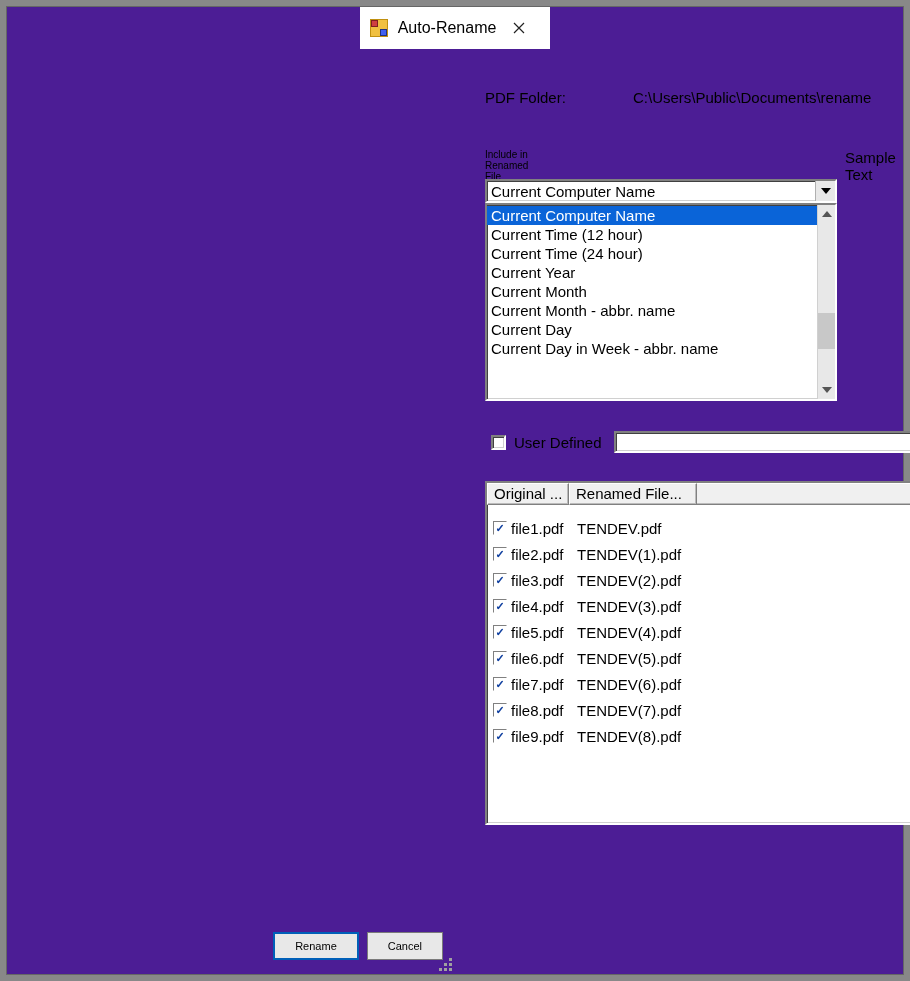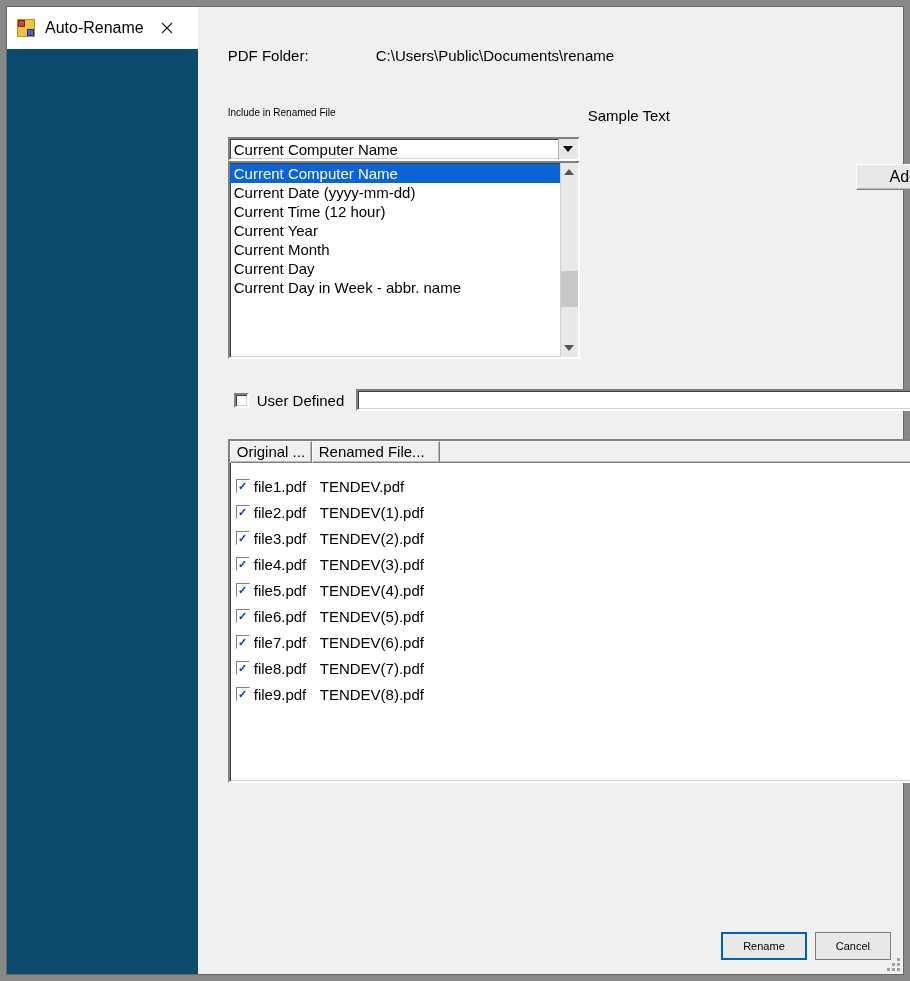--- a/index.html
+++ b/index.html
@@ -10,24 +10,25 @@
     background: #888;
     width: 910px;
     height: 981px;
     position: relative;
     overflow: hidden;
   }
   .window {
     position:absolute;
     left:6px; top:6px;
     width:898px; height:969px;
-    background:#0c4a6e;
+    background:#4c1d95;
     border:1px solid #666;
     display:flex;
-    flex-direction:row;
+    flex-direction:column;
+    align-items:center;
   }
   .titlebar {
     height:42px;
     display:flex;
     align-items:center;
     padding:0 8px 0 10px;
     background:#fff;
   }
   .app-icon-wrap {
     width:18px; height:18px;
@@ -261,24 +262,25 @@
     <div class="add-btn">Add</div>
 
     <div class="combo">
       <div class="combo-text">Current Computer Name</div>
       <div class="combo-arrow"></div>
     </div>
 
     <div class="listbox">
       <div class="listbox-items" id="listbox-items">
           <div class="listbox-item selected">Current Computer Name</div>
-          <div class="listbox-item">Current Date (yyyy-mm-dd)</div>
           <div class="listbox-item">Current Time (12 hour)</div>
+          <div class="listbox-item">Current Time (24 hour)</div>
           <div class="listbox-item">Current Year</div>
           <div class="listbox-item">Current Month</div>
+          <div class="listbox-item">Current Month - abbr. name</div>
           <div class="listbox-item">Current Day</div>
           <div class="listbox-item">Current Day in Week - abbr. name</div>
         </div>
       <div class="listbox-scroll">
         <div class="scroll-btn up"></div>
         <div class="scroll-track">
           <div class="scroll-thumb"></div>
         </div>
         <div class="scroll-btn down"></div>
       </div>

